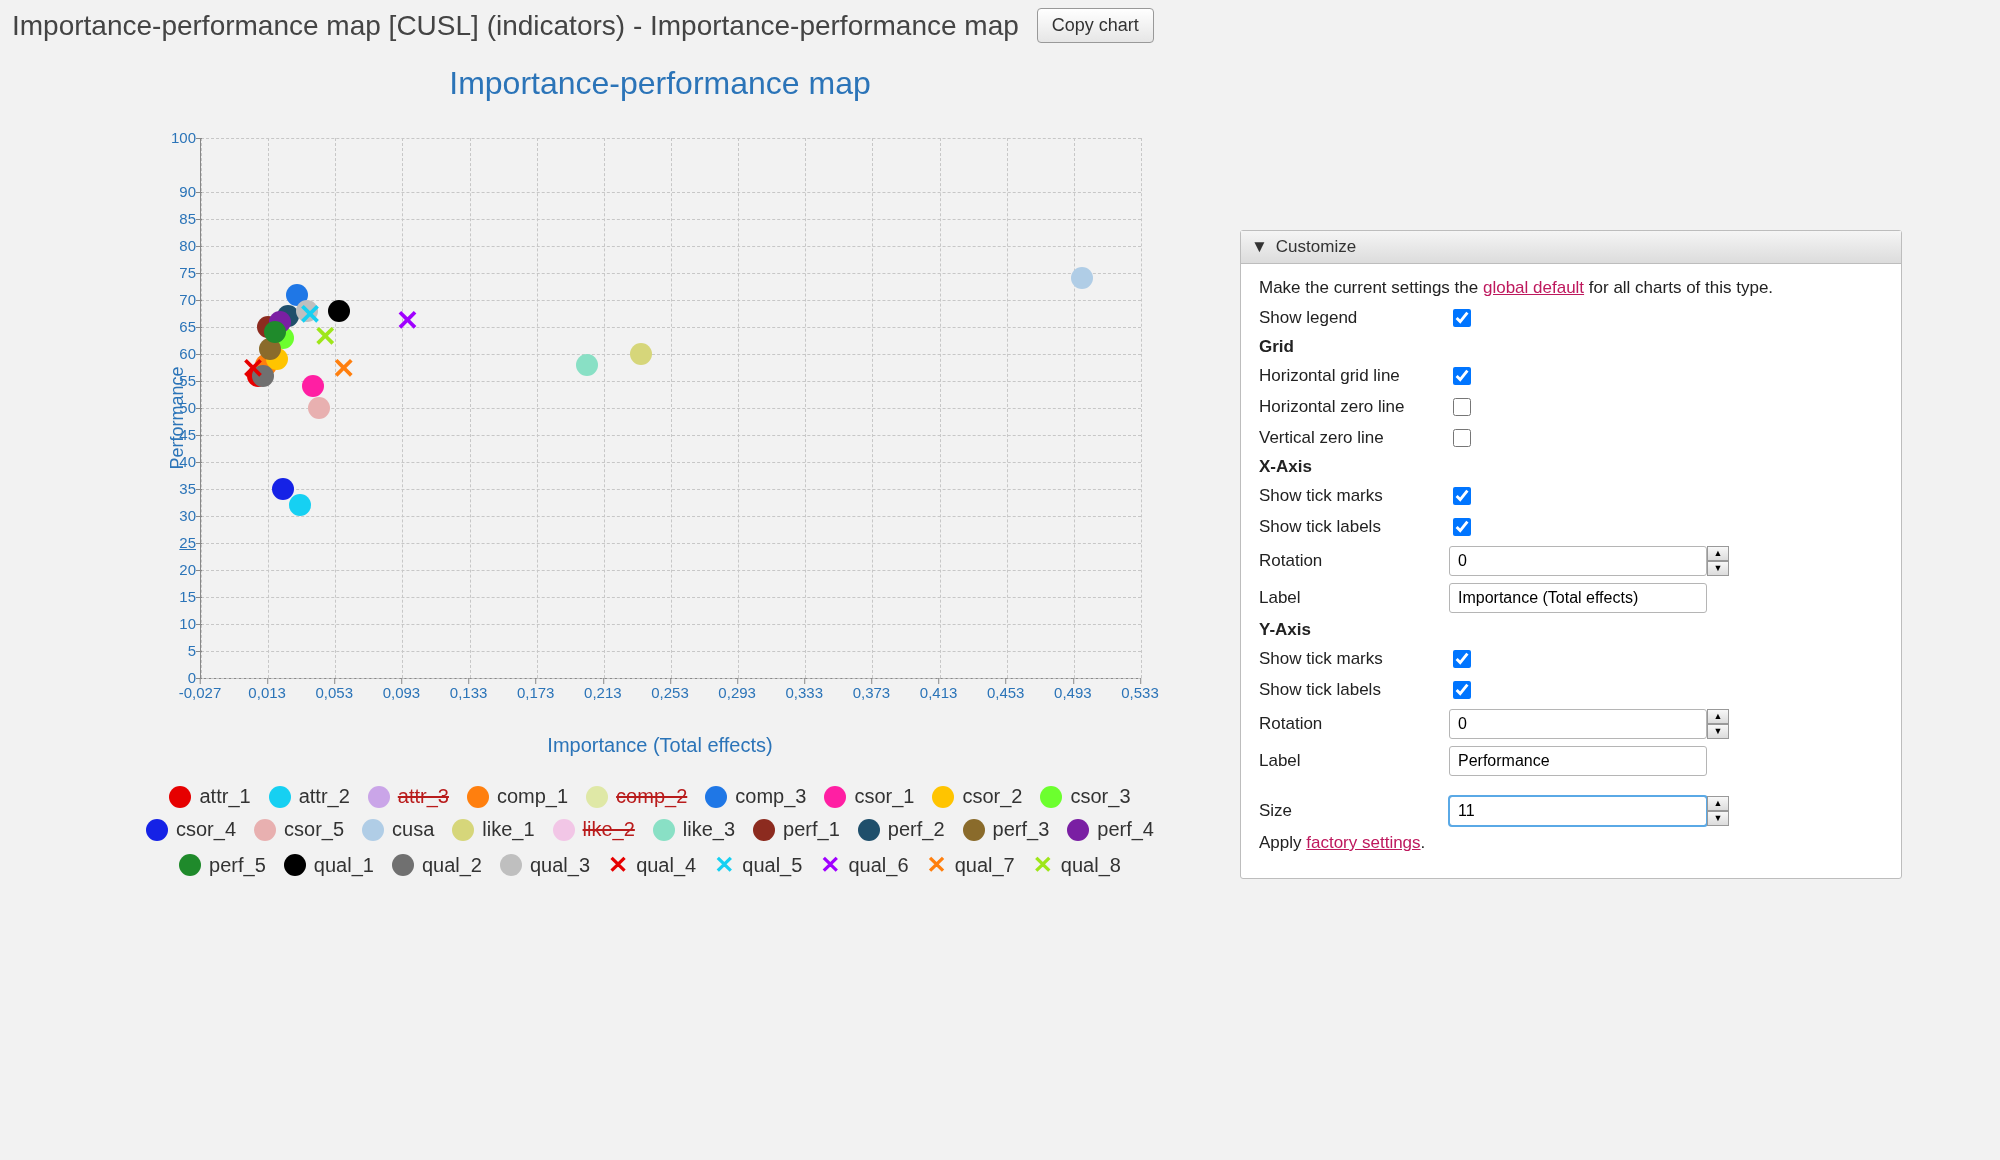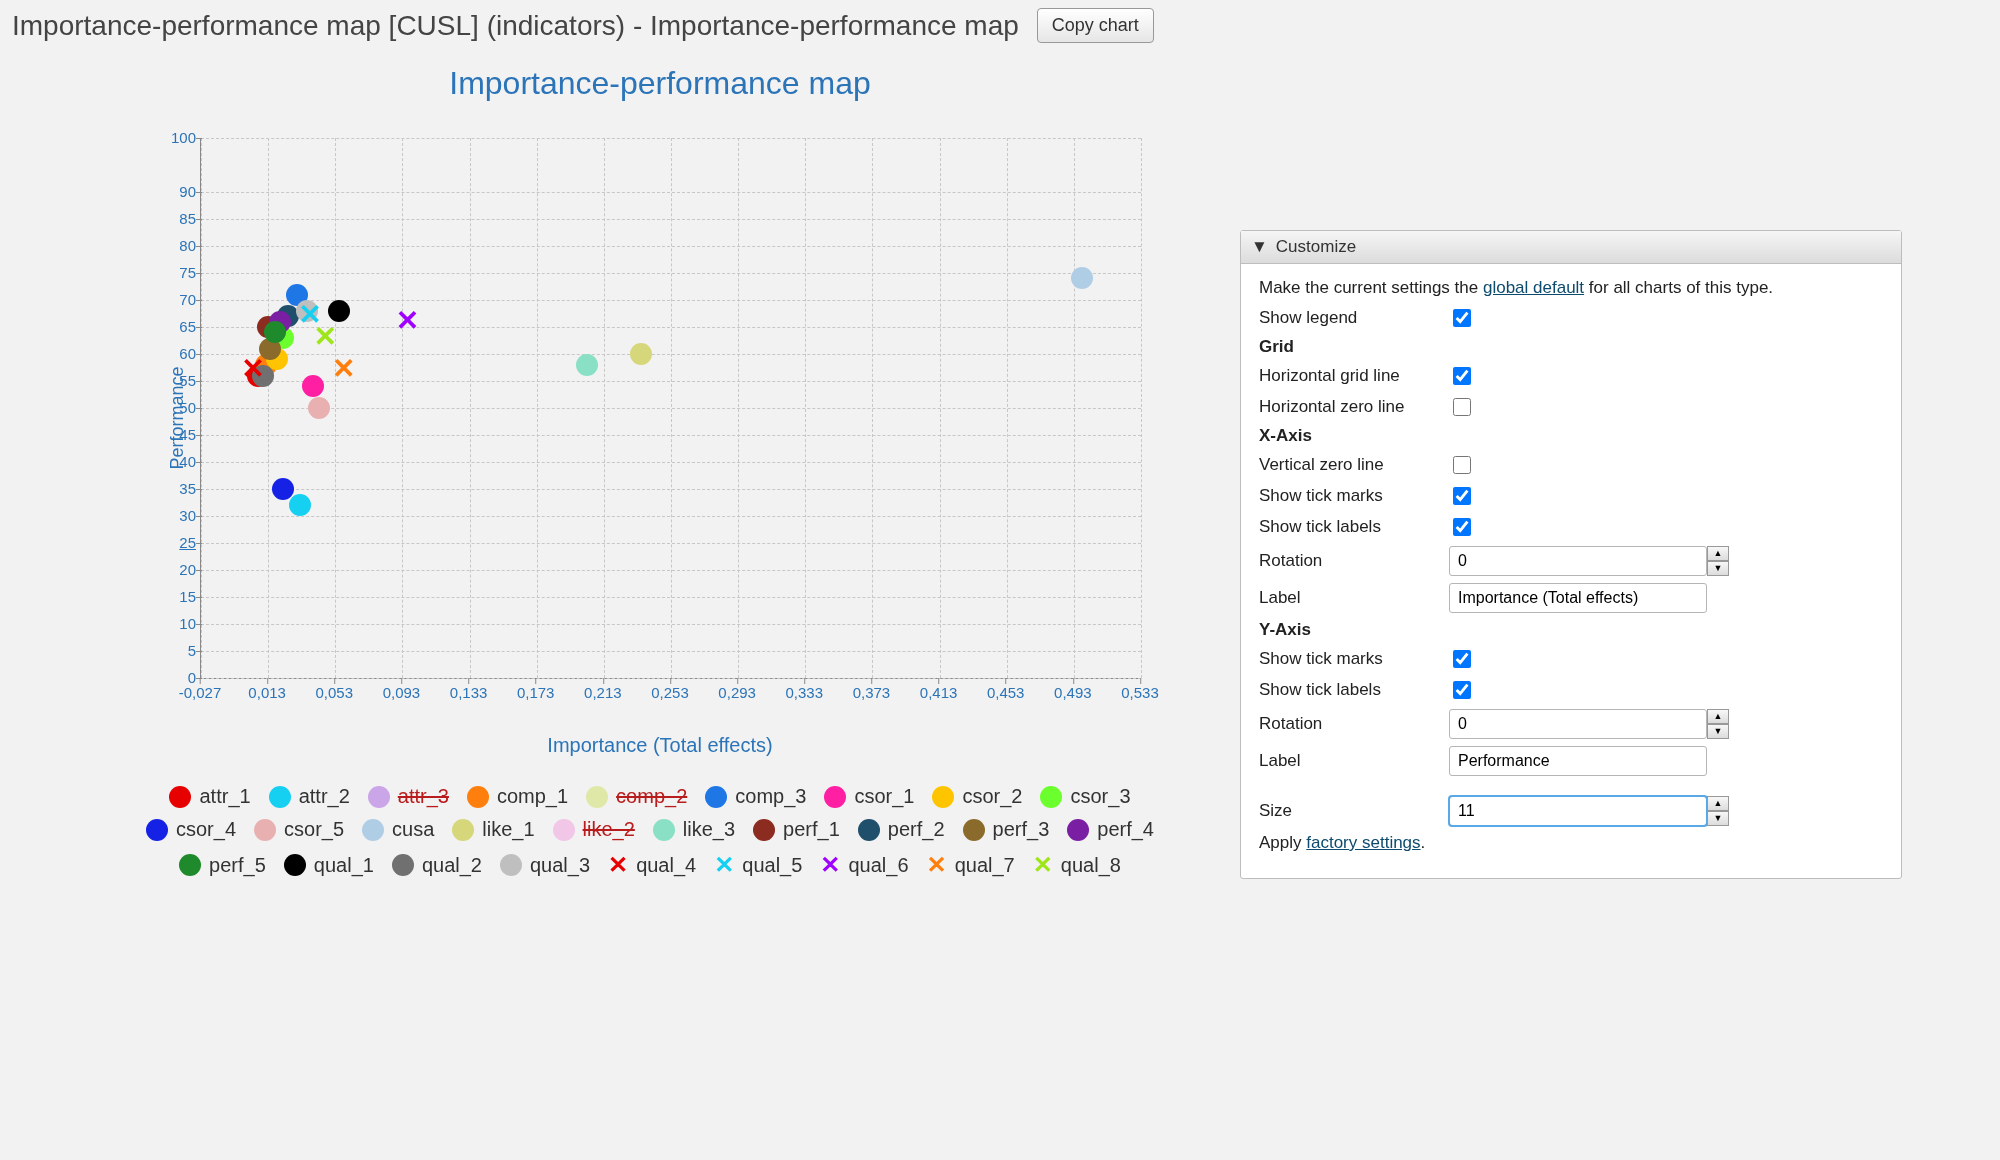--- a/index.html
+++ b/index.html
@@ -34,21 +34,21 @@
 .panel-body .row{display:flex;align-items:center;margin:7px 0}
 .panel-body .lbl{width:190px}
 .panel-body .hdr{font-weight:700;margin-top:4px}
 .panel-body input[type=checkbox]{width:18px;height:18px}
 .panel-body input[type=text]{border:1px solid #b5b5b5;border-radius:3px;padding:5px 8px;font-size:16px;width:240px}
 .spin{display:flex;align-items:center}
 .spin input{width:52px;border:1px solid #b5b5b5;border-radius:3px 0 0 3px;padding:5px 8px;font-size:16px}
 .spin .btns{display:flex;flex-direction:column}
 .spin .btns button{width:22px;height:15px;border:1px solid #999;background:linear-gradient(#f8f8f8,#dcdcdc);font-size:9px;line-height:9px;padding:0;cursor:pointer}
 .spin.focus input{outline:2px solid #5aa9e6;outline-offset:-1px}
-a{color:#0c4a6e}
+a{color:#be185d}
 </style>
 </head>
 <body>
 <div id="app">
 
 <div class="topbar">
   <span class="page-title">Importance-performance map [CUSL] (indicators) - Importance-performance map</span>
   <button class="copy-btn">Copy chart</button>
 </div>
 
@@ -329,26 +329,26 @@
 
       <div class="row hdr">Grid</div>
       <div class="row">
             <span class="lbl">Horizontal grid line</span>
             <input type="checkbox" checked="" style="">
           </div>
       <div class="row">
             <span class="lbl">Horizontal zero line</span>
             <input type="checkbox" style="">
           </div>
-      <div class="row hdr">X-Axis</div>
-
       <div class="row">
             <span class="lbl">Vertical zero line</span>
             <input type="checkbox" style="">
           </div>
+
+      <div class="row hdr">X-Axis</div>
       <div class="row">
             <span class="lbl">Show tick marks</span>
             <input type="checkbox" checked="" style="">
           </div>
       <div class="row">
             <span class="lbl">Show tick labels</span>
             <input type="checkbox" checked="" style="">
           </div>
       <div class="row">
             <span class="lbl">Rotation</span>

